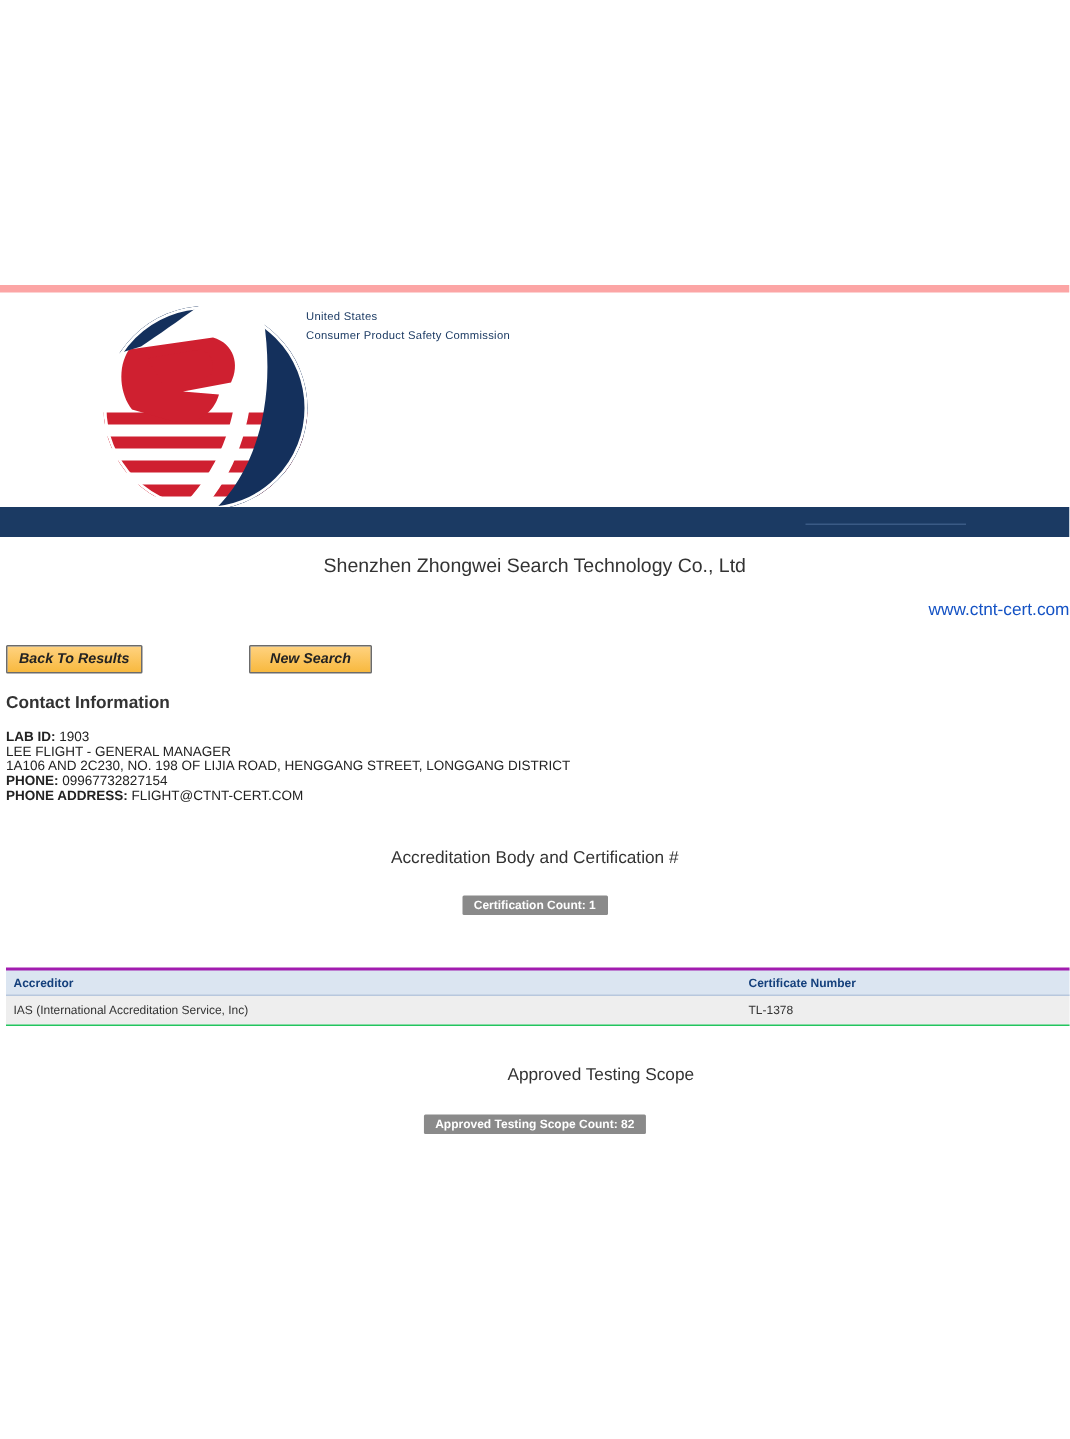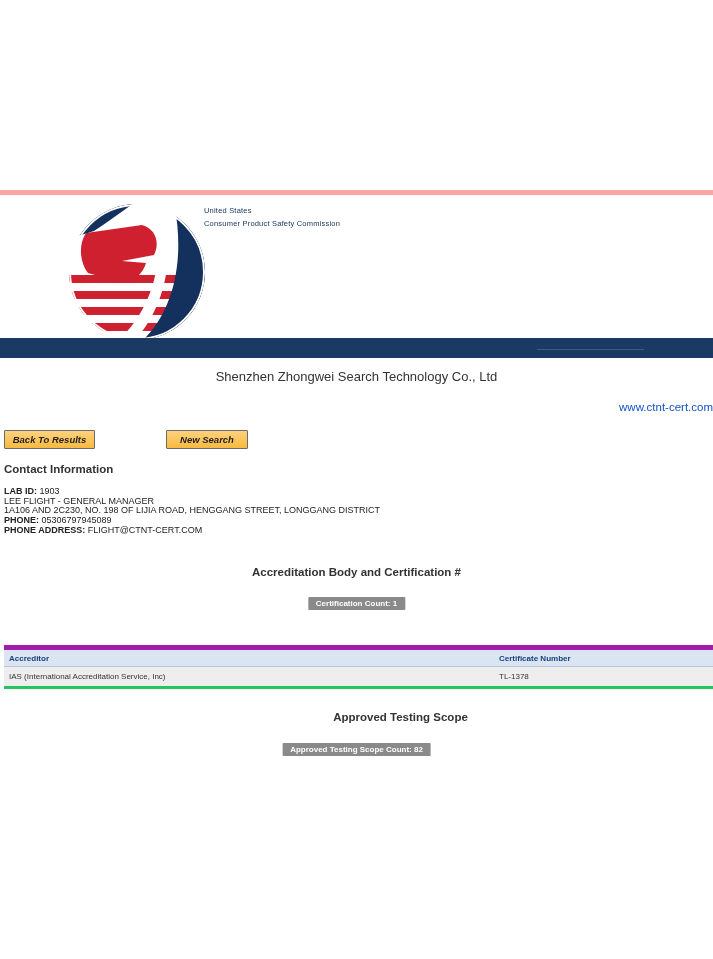--- a/index.html
+++ b/index.html
@@ -131,21 +131,21 @@
   }
   .contact-block div { white-space: nowrap; }
   .contact-block b { font-weight: bold; text-align: right; }
 
   .section-heading-center {
     position: absolute;
     left: 0;
     width: 713px;
     text-align: center;
     font-size: 11.5px;
-    font-weight: bold;
+    font-weight: normal;
     color: #333333;
   }
   #accred-heading { top: 566px; }
   #scope-heading  { top: 711px; margin-left: 44px; }
 
   .count-badge {
     position: absolute;
     height: 13px;
     line-height: 13px;
     background: #8a8a8a;
@@ -178,30 +178,30 @@
     font-size: 8px;
     table-layout: fixed;
   }
   .data-table th {
     background: #dbe5f1;
     color: #15407c;
     font-size: 8px;
     font-weight: bold;
     text-align: left;
     padding: 3px 5px;
-    border-top: 5px solid #a21caf;
+    border-top: 2px solid #a21caf;
     border-bottom: 1px solid #b7c7dd;
     height: 10px;
   }
   .data-table td {
     background: #eeeeee;
     color: #333333;
     font-size: 8px;
     padding: 4px 5px;
-    border-bottom: 3px solid #22c55e;
+    border-bottom: 1px solid #22c55e;
     height: 11px;
   }
   .col-accreditor { width: 480px; }
   .col-certnum { width: 225px; }
 </style>
 </head>
 <body>
 
 <div class="banner">
 
@@ -256,21 +256,21 @@
 
 <div class="contact-block">
   <div>
     <b>LAB ID:</b>
     <span>1903</span>
   </div>
   <div>LEE FLIGHT - GENERAL MANAGER</div>
   <div>1A106 AND 2C230, NO. 198 OF LIJIA ROAD, HENGGANG STREET, LONGGANG DISTRICT</div>
   <div>
     <b>PHONE:</b>
-    <span>05306797945089</span>
+    <span>09967732827154</span>
   </div>
   <div>
     <b>PHONE ADDRESS:</b>
     <span>FLIGHT@CTNT-CERT.COM</span>
   </div>
 </div>
 
 <div class="section-heading-center" id="accred-heading">Accreditation Body and Certification #</div>
 <div class="count-badge" id="cert-count-badge">Certification Count: 1</div>
 

